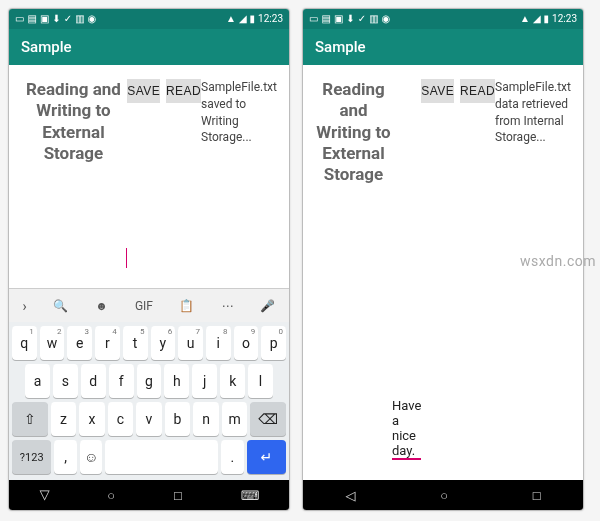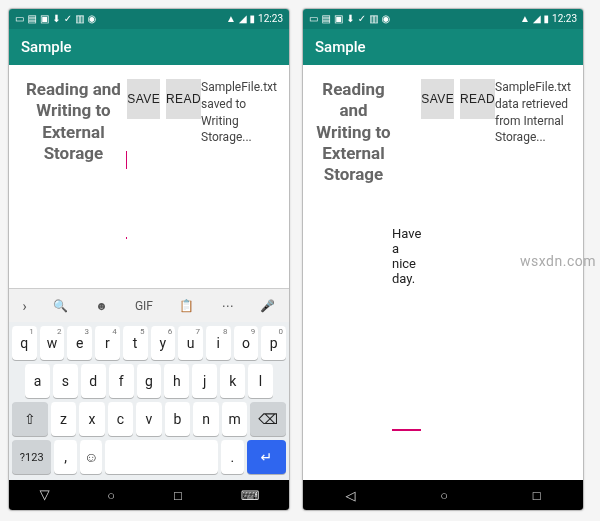--- a/index.html
+++ b/index.html
@@ -56,23 +56,23 @@
     font-size: 17px;
     font-weight: 700;
     color: #666;
     text-align: center;
     margin-bottom: 18px;
     line-height: 1.25;
   }
   .input-wrap {
     border-bottom: 2px solid #d5006a;
     min-height: 44px;
-    margin-bottom: 41px;
-    display: flex;
-    align-items: center;
+    margin-bottom: 12px;
+    display: flex;
+    align-items: flex-end;
     padding-top: 4px;
   }
   .input-value {
     font-size: 13px;
     color: #222;
     min-height: 18px;
   }
   .cursor {
     display: inline-block;
     width: 1.5px;
@@ -81,21 +81,21 @@
   }
   .btn-row {
     display: flex;
     gap: 6px;
     margin-bottom: 14px;
   }
   .btn {
     flex: 1;
     background: #dedede;
     border: none;
-    height: 40px;
+    height: 24px;
     font-size: 12px;
     font-weight: 500;
     letter-spacing: .4px;
     color: #222;
     cursor: pointer;
   }
   .status-text {
     font-size: 12px;
     color: #444;
     line-height: 1.4;

